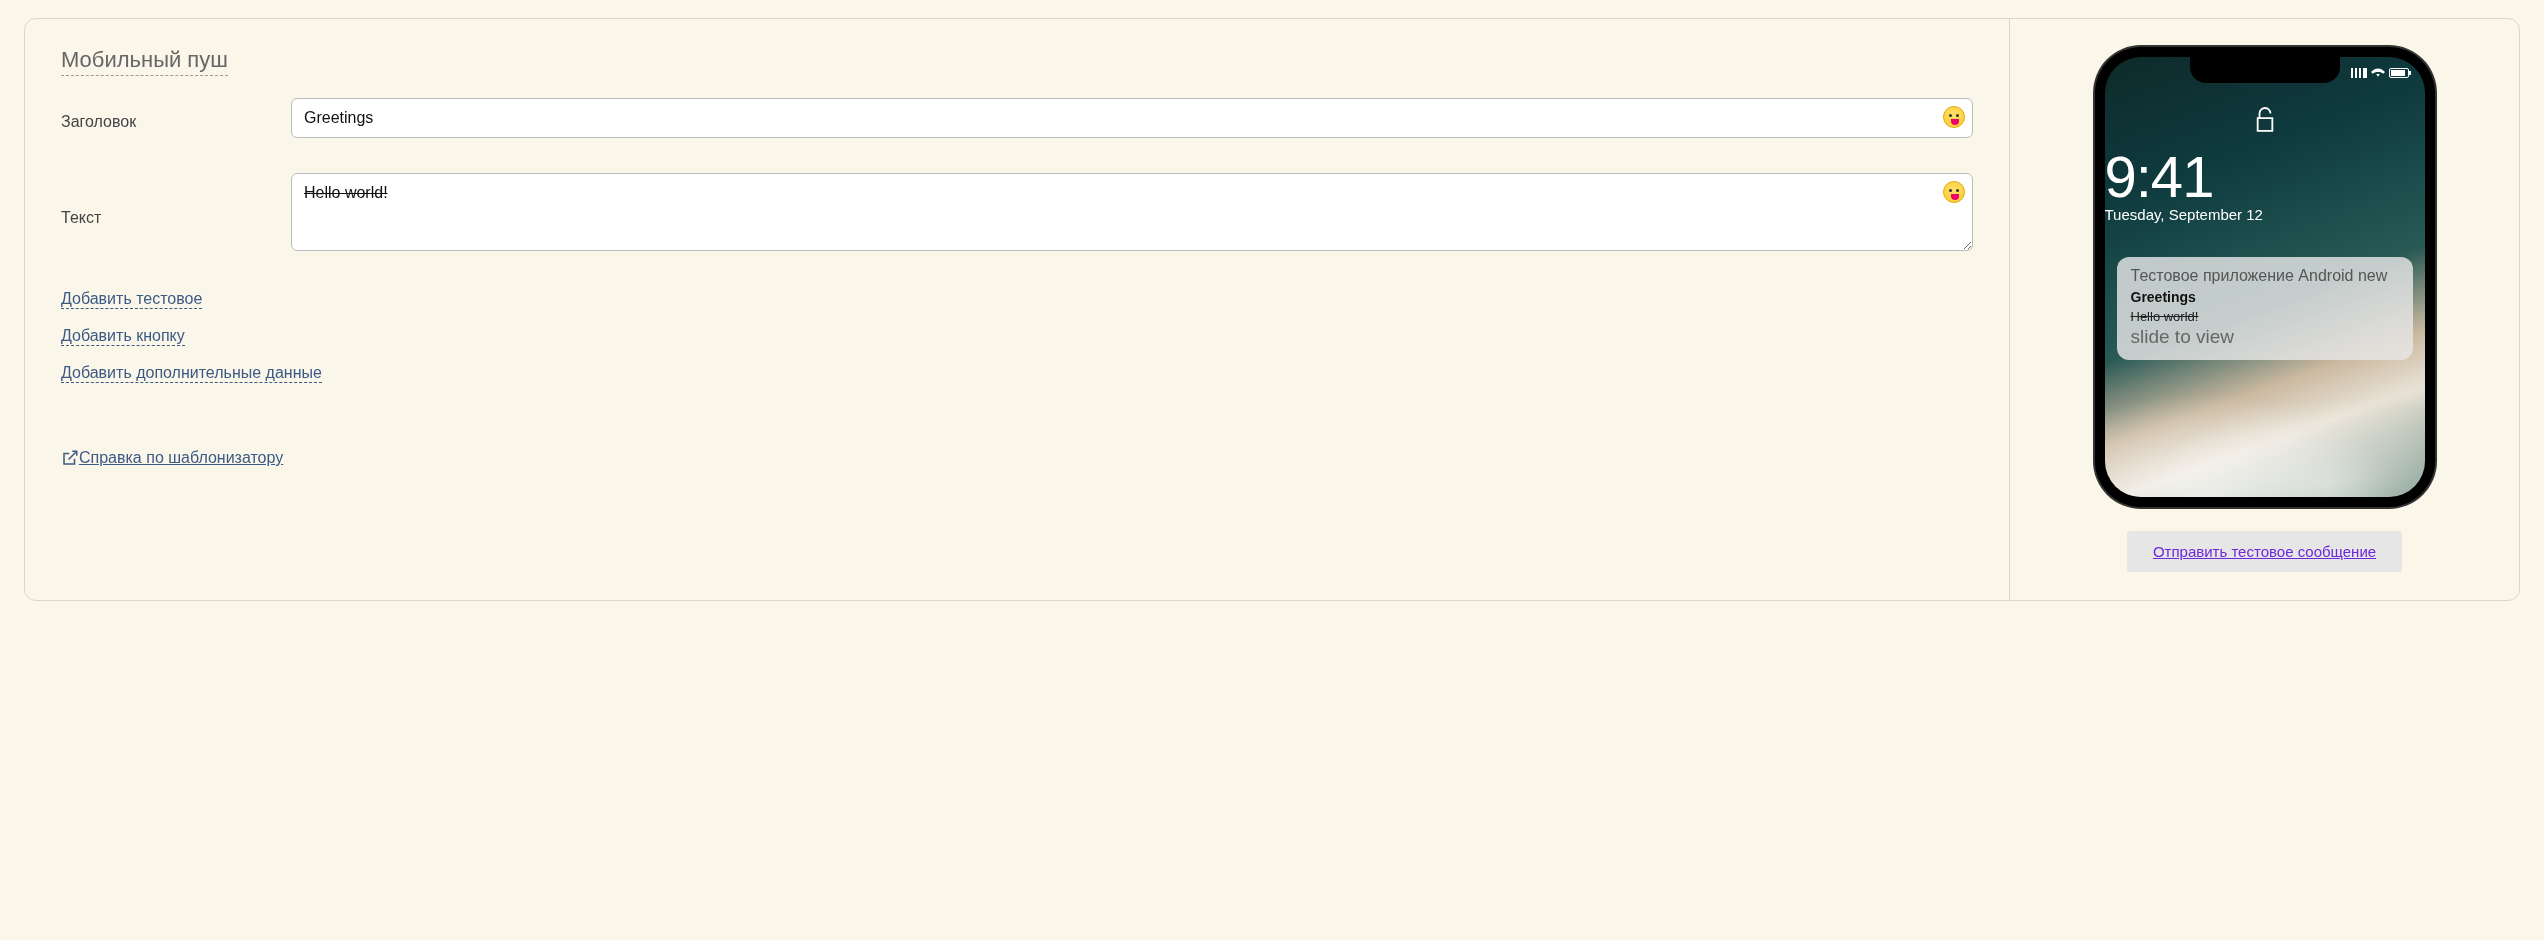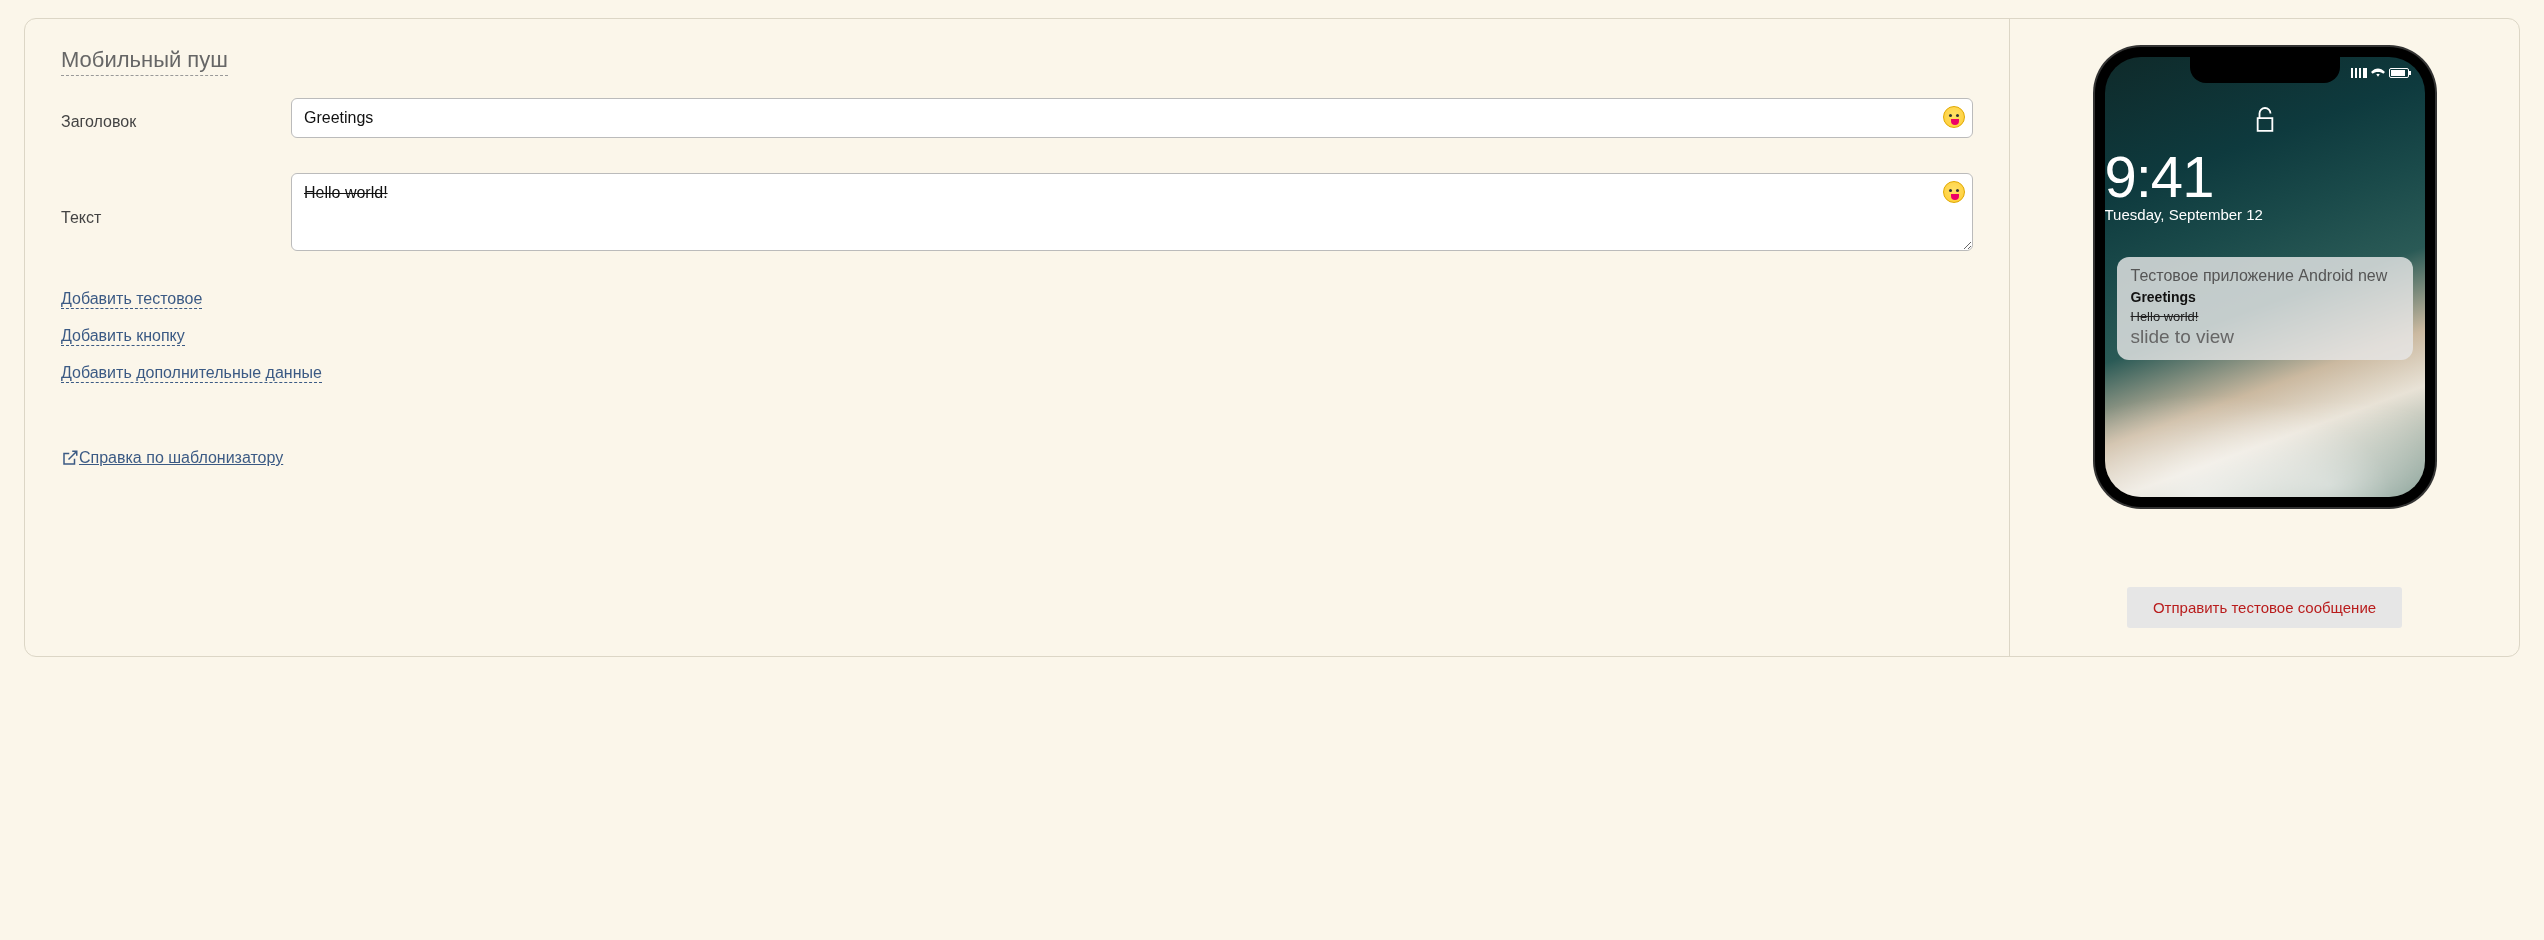--- a/index.html
+++ b/index.html
@@ -37,21 +37,21 @@
 .lock svg{width:22px;height:28px;stroke:#fff;fill:none;stroke-width:2}
 .clock{position:absolute;top:86px;width:100%;text-align:left;color:#fff;z-index:2}
 .clock .t{font-size:58px;font-weight:300;letter-spacing:-1px}
 .clock .d{font-size:15px;margin-top:-4px}
 .notif{position:absolute;top:200px;left:12px;right:12px;background:rgba(230,230,230,0.82);border-radius:12px;padding:10px 14px 12px;z-index:2}
 .notif .app{font-size:16px;color:#555;margin-bottom:4px}
 .notif .title{font-size:14px;font-weight:bold;color:#111;margin-bottom:4px}
 .notif .body{font-size:13px;color:#222;text-decoration:line-through;margin-bottom:2px}
 .notif .slide{font-size:19px;color:#666}
 .screen::after{content:"";position:absolute;left:0;right:0;bottom:0;height:120px;background:radial-gradient(ellipse at 30% 100%,rgba(255,255,255,0.6),transparent 60%),radial-gradient(ellipse at 70% 90%,rgba(255,255,255,0.5),transparent 55%);mix-blend-mode:screen}
-.test-btn{margin-top:80px;background:#e6e6e6;border:none;padding:12px 26px;font-size:15px;color:#b91c1c;cursor:pointer;border-radius:3px}
+.test-btn{margin-top:24px;background:#e6e6e6;border:none;padding:12px 26px;font-size:15px;color:#6d28d9;text-decoration:underline;cursor:pointer;border-radius:3px}
 .strike{text-decoration:line-through}
 </style>
 </head>
 <body>
 
 <div class="shell">
   <div class="left">
     <span class="section-title">Мобильный пуш</span>
 
     <div class="row">

